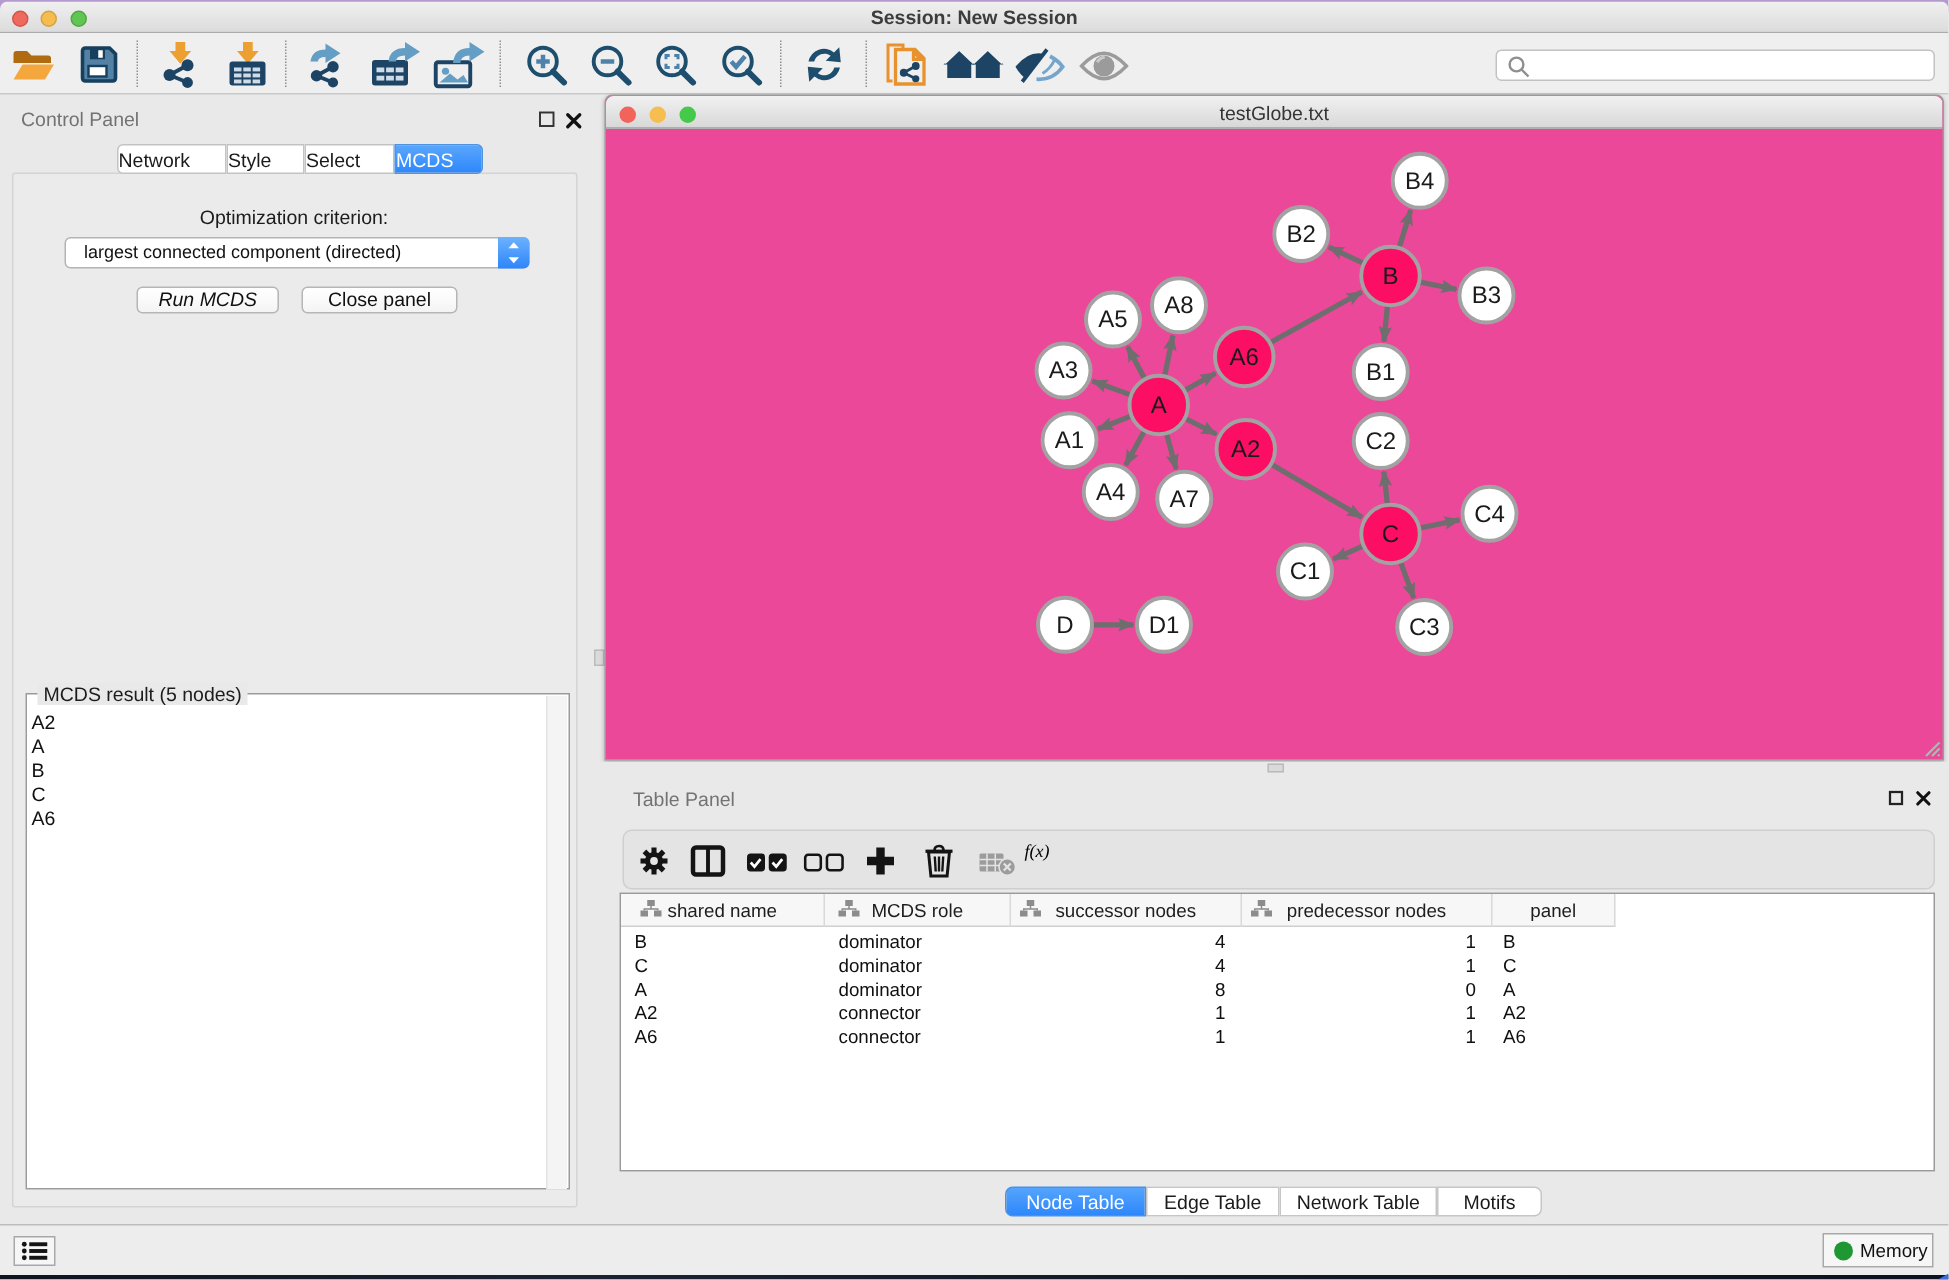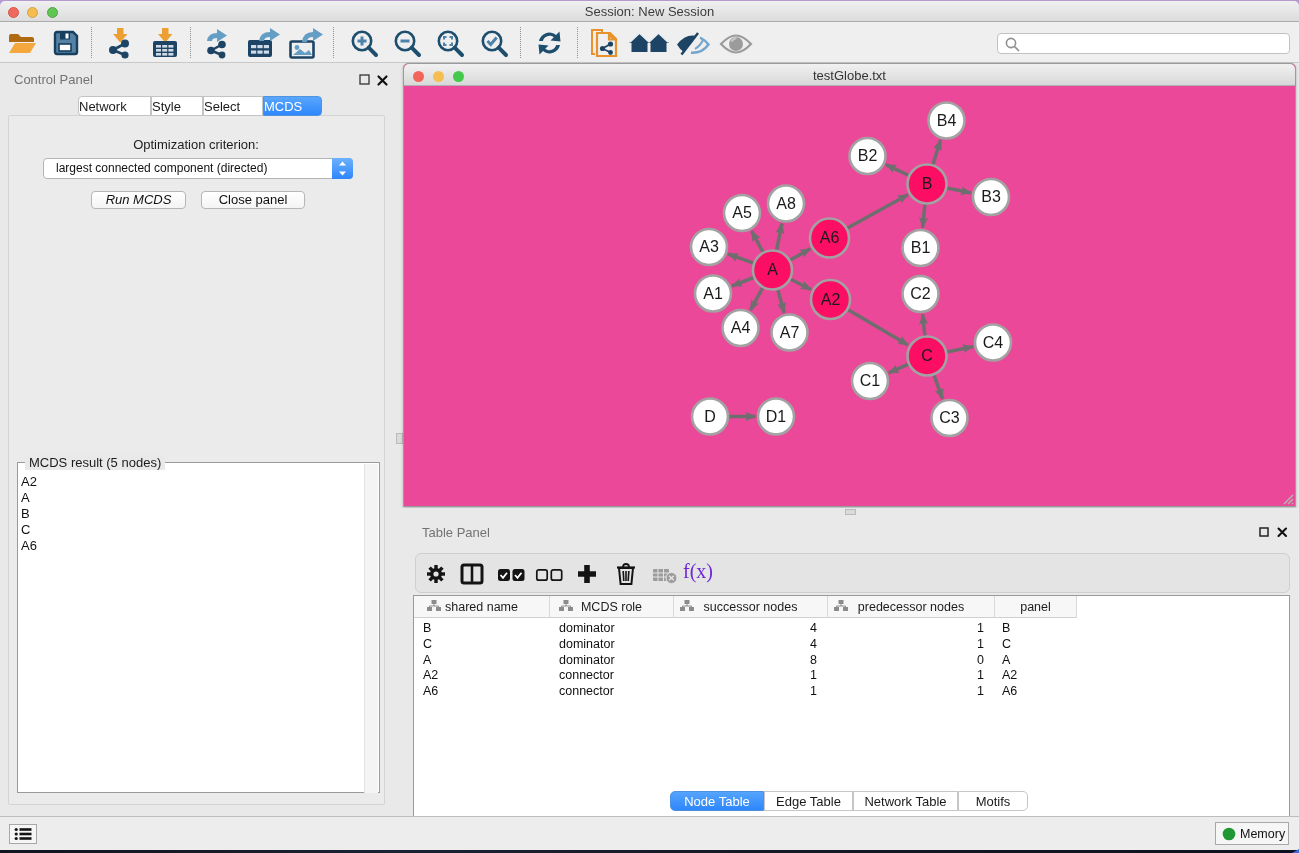--- a/index.html
+++ b/index.html
@@ -7,21 +7,21 @@
   body { font-family:"Liberation Sans", sans-serif; background:#e9e9e9; position:relative; }
   .abs { position:absolute; }
   svg { position:absolute; overflow:visible; }
   
   #titlebar { position:absolute; left:0; top:1px; width:1299px; height:21px;
     background:linear-gradient(#f0f0f0,#dcdcdc);
     border-bottom:1px solid #ababab; border-radius:5px 5px 0 0; }
   #topline { position:absolute; left:0; top:0; width:1299px; height:8px; background:#b49ace; }
   .tl { position:absolute; top:6px; width:11px; height:11px; border-radius:50%; }
   #titletext { position:absolute; top:3px; left:0; width:1299px; text-align:center;
-    font-size:13px; color:#3c3c3c; }
+    font-size:13px; color:#3c3c3c;font-weight:bold; }
   
   #toolbar { position:absolute; left:0; top:22px; width:1299px; height:41px; background:#efefef; overflow:hidden;
     border-bottom:1px solid #c8c8c8; }
   .tsep { position:absolute; top:5px; height:31px; width:0;
     border-left:1.5px dotted #909090; }
   #searchbox { position:absolute; left:997px; top:11px; width:293px; height:21px; background:#fff;
     border:1px solid #c2c2c2; border-radius:4px; }
   
   .ptitle { font-size:13px; color:#737373; position:absolute; }
   .ctab { position:absolute; top:96px; height:20px; background:#ffffff; border:1px solid #c3c3c3;
@@ -50,21 +50,21 @@
     border:1px solid #9b9b9b; border-radius:5px 5px 0 0; background:#ec4899;
     box-shadow:0 1px 3px rgba(0,0,0,0.25); }
   #nettitle { position:absolute; left:0; top:0; width:100%; height:22px;
     background:linear-gradient(#f1f1f1,#d8d8d8); border-bottom:1px solid #b0b0b0;
     border-radius:5px 5px 0 0; }
   #nettext { position:absolute; top:4px; width:100%; text-align:center; font-size:13px; color:#343434; }
   
   #tablepanel { position:absolute; left:391px; top:508px; width:908px; height:308px; background:#e9e9e9; }
   #tp-toolbar { position:absolute; left:24px; top:45px; width:875px; height:40px; background:#e4e4e4;
     border:1px solid #cfcfcf; border-radius:6px; }
-  #tp-table { position:absolute; left:22px; top:87px; width:877px; height:222px; background:#fff;
+  #tp-table { position:absolute; left:22px; top:87px; width:877px; height:186px; background:#fff;
     border:1px solid #9a9a9a; }
   #tp-header { position:absolute; left:0; top:0; width:663px; height:22px; background:#f7f7f7;
     border-bottom:1px solid #d0d0d0; }
   .hcol { position:absolute; top:0; height:22px; border-right:1px solid #d9d9d9; }
   .htext { position:absolute; top:4px; width:100%; text-align:center; font-size:12.5px; color:#1d1d1d; }
   .trow { position:absolute; font-size:12.5px; color:#101010; }
   
   .btab { position:absolute; top:791px; height:20px; background:#fff; border:1px solid #c6c6c6;
     font-size:13px; color:#1a1a1a; text-align:center; line-height:19px; }
   .btab.sel { background:linear-gradient(#55a4fd,#2e87fb); color:#fff; border-color:#4d91e2; }
@@ -429,21 +429,21 @@
       <g stroke="#e4e4e4" stroke-width="1">
           <line x1="1" y1="7" x2="17" y2="7"></line>
           <line x1="1" y1="11" x2="17" y2="11"></line>
           <line x1="6" y1="3" x2="6" y2="15"></line>
           <line x1="11.5" y1="3" x2="11.5" y2="15"></line>
         </g>
       <circle cx="19.5" cy="12" r="5.5" fill="#9c9c9c" stroke="#e4e4e4" stroke-width="1"></circle>
       <path d="M17.2,9.7 l4.6,4.6 M21.8,9.7 l-4.6,4.6" stroke="#e4e4e4" stroke-width="1.5"></path>
     </svg>
 
-    <div class="abs" style="left:267px;top:6px;font-family:'Liberation Serif',serif;font-size:20px;color:#6d28d9;">f(x)</div>
+    <div class="abs" style="left:267px;top:6px;font-family:'Liberation Serif',serif;font-style:italic;font-size:12px;color:#000000;">f(x)</div>
   </div>
   <div id="tp-table">
     <div id="tp-header">
       <div class="hcol" style="left:0;width:136px;">
           <div class="htext">shared name</div>
         </div>
       <div class="hcol" style="left:136px;width:124px;">
           <div class="htext">MCDS role</div>
         </div>
       <div class="hcol" style="left:260px;width:154px;">

